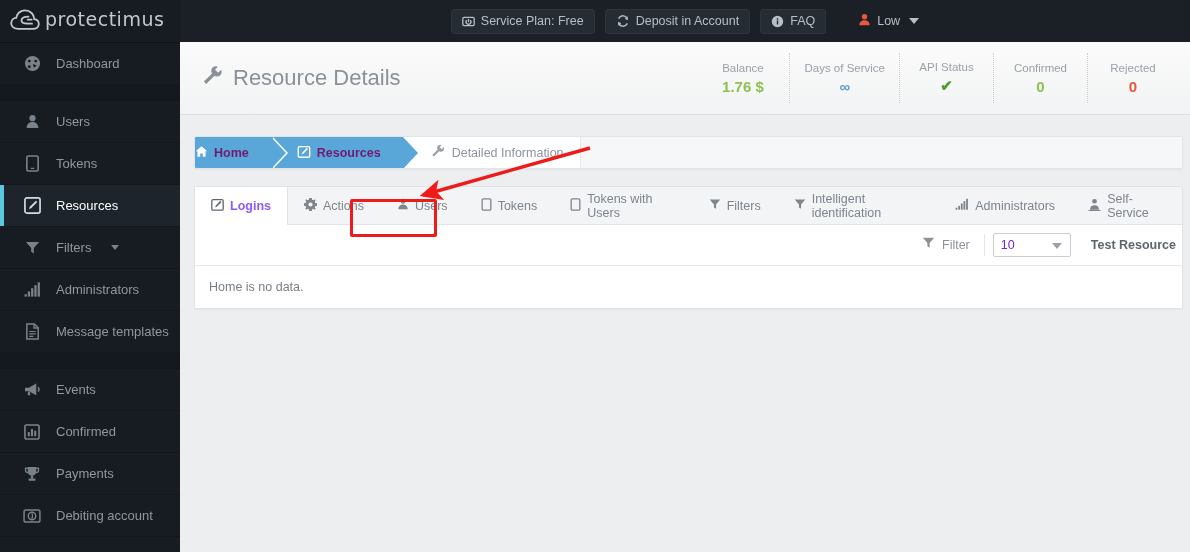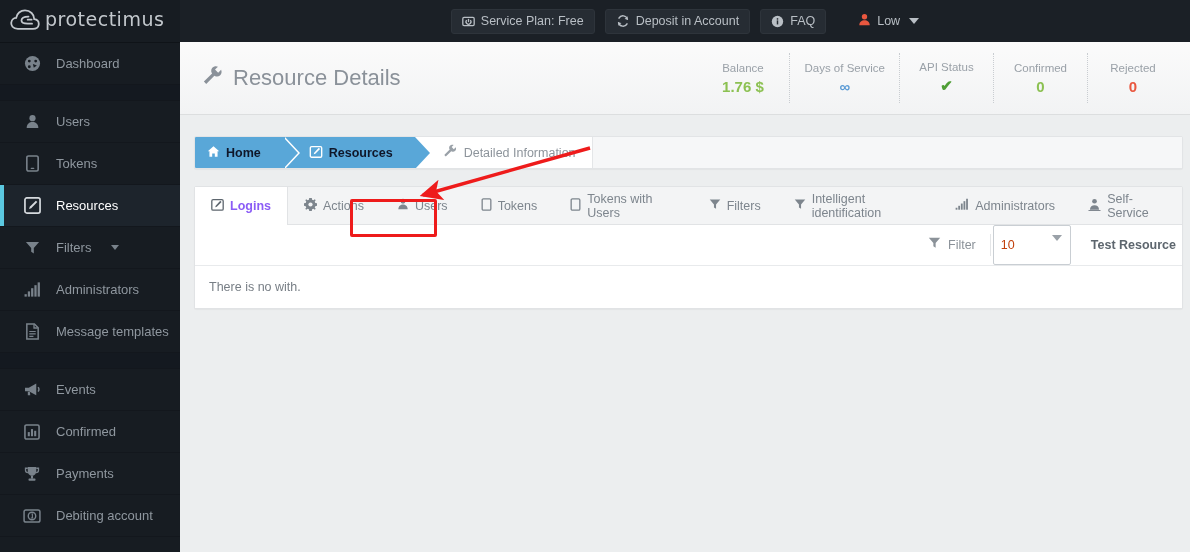--- a/index.html
+++ b/index.html
@@ -108,22 +108,22 @@
 
   
   .crumb-strip {
     margin: 21px 7px 0 14px; height: 33px; background: #ffffff;
     border: 1px solid #e2e4e6; border-radius: 2px;
     display: flex; align-items: stretch; overflow: hidden;
     box-shadow: 0 1px 1px rgba(0,0,0,.04);
   }
   .crumb {
     position: relative; display: flex; align-items: center; gap: 6px;
-    font-size: 12.5px; font-weight: bold; color: #0f172a;
-    background: #59a7d8; padding: 0 22px 0 12px; cursor: pointer; justify-content: center;
+    font-size: 12.5px; font-weight: bold; color: #701a75;
+    background: #59a7d8; padding: 0 22px 0 0; cursor: pointer; justify-content: center;
   }
   .crumb::after {
     content: ""; position: absolute; right: -15px; top: 0;
     border-top: 16px solid transparent; border-bottom: 16px solid transparent;
     border-left: 15px solid #59a7d8; z-index: 3;
   }
   .crumb::before {
     content: ""; position: absolute; right: -17px; top: 0;
     border-top: 16px solid transparent; border-bottom: 16px solid transparent;
     border-left: 15px solid #ffffff; z-index: 2;
@@ -167,22 +167,22 @@
     height: 41px; background: #ffffff; display: flex;
     align-items: center; justify-content: flex-end;
     gap: 0; padding-right: 2px; border-bottom: 1px solid #e8eaec;
   }
   .tb-filter {
     display: flex; align-items: center; gap: 7px; font-size: 12.5px;
     color: #8b9299; padding: 0 14px; cursor: pointer;
     border-right: 1px solid #e4e6e8; height: 22px; line-height: 22px;
   }
   .tb-select {
-    margin-left: 2px; width: 78px; height: 40px; border: 1px solid #c9ced3;
-    border-radius: 2px; background: #fff; font-size: 12.5px; color: #c2410c;
+    margin-left: 8px; width: 78px; height: 24px; border: 1px solid #c9ced3;
+    border-radius: 2px; background: #fff; font-size: 12.5px; color: #6d28d9;
     display: flex; align-items: center; padding: 0 7px; cursor: pointer;
     position: relative;
   }
   .tb-select .sel-caret {
     position: absolute; right: 8px; top: 9px; width: 0; height: 0;
     border-left: 5px solid transparent; border-right: 5px solid transparent;
     border-top: 6px solid #9aa1a8;
   }
   .tb-test {
     margin-left: 16px; font-size: 12.5px; font-weight: bold;
@@ -567,21 +567,21 @@
           <span>Filter</span>
         </div>
         <div class="tb-select">
           <span>10</span>
           <span class="sel-caret"></span>
         </div>
         <div class="tb-test">Test Resource</div>
       </div>
 
       <div class="empty-row">
-        <span>There is no with.</span>
+        <span>Home is no data.</span>
       </div>
     </div>
   </div>
 
   <svg class="anno">
     <defs>
       <marker id="redarrow" markerWidth="7" markerHeight="7" refX="5.6" refY="3.5" orient="auto" markerUnits="strokeWidth">
         <path d="M6.6,3.5 L0,0.4 L1.6,3.5 L0,6.6 Z" fill="#ee1b1b"></path>
       </marker>
     </defs>

